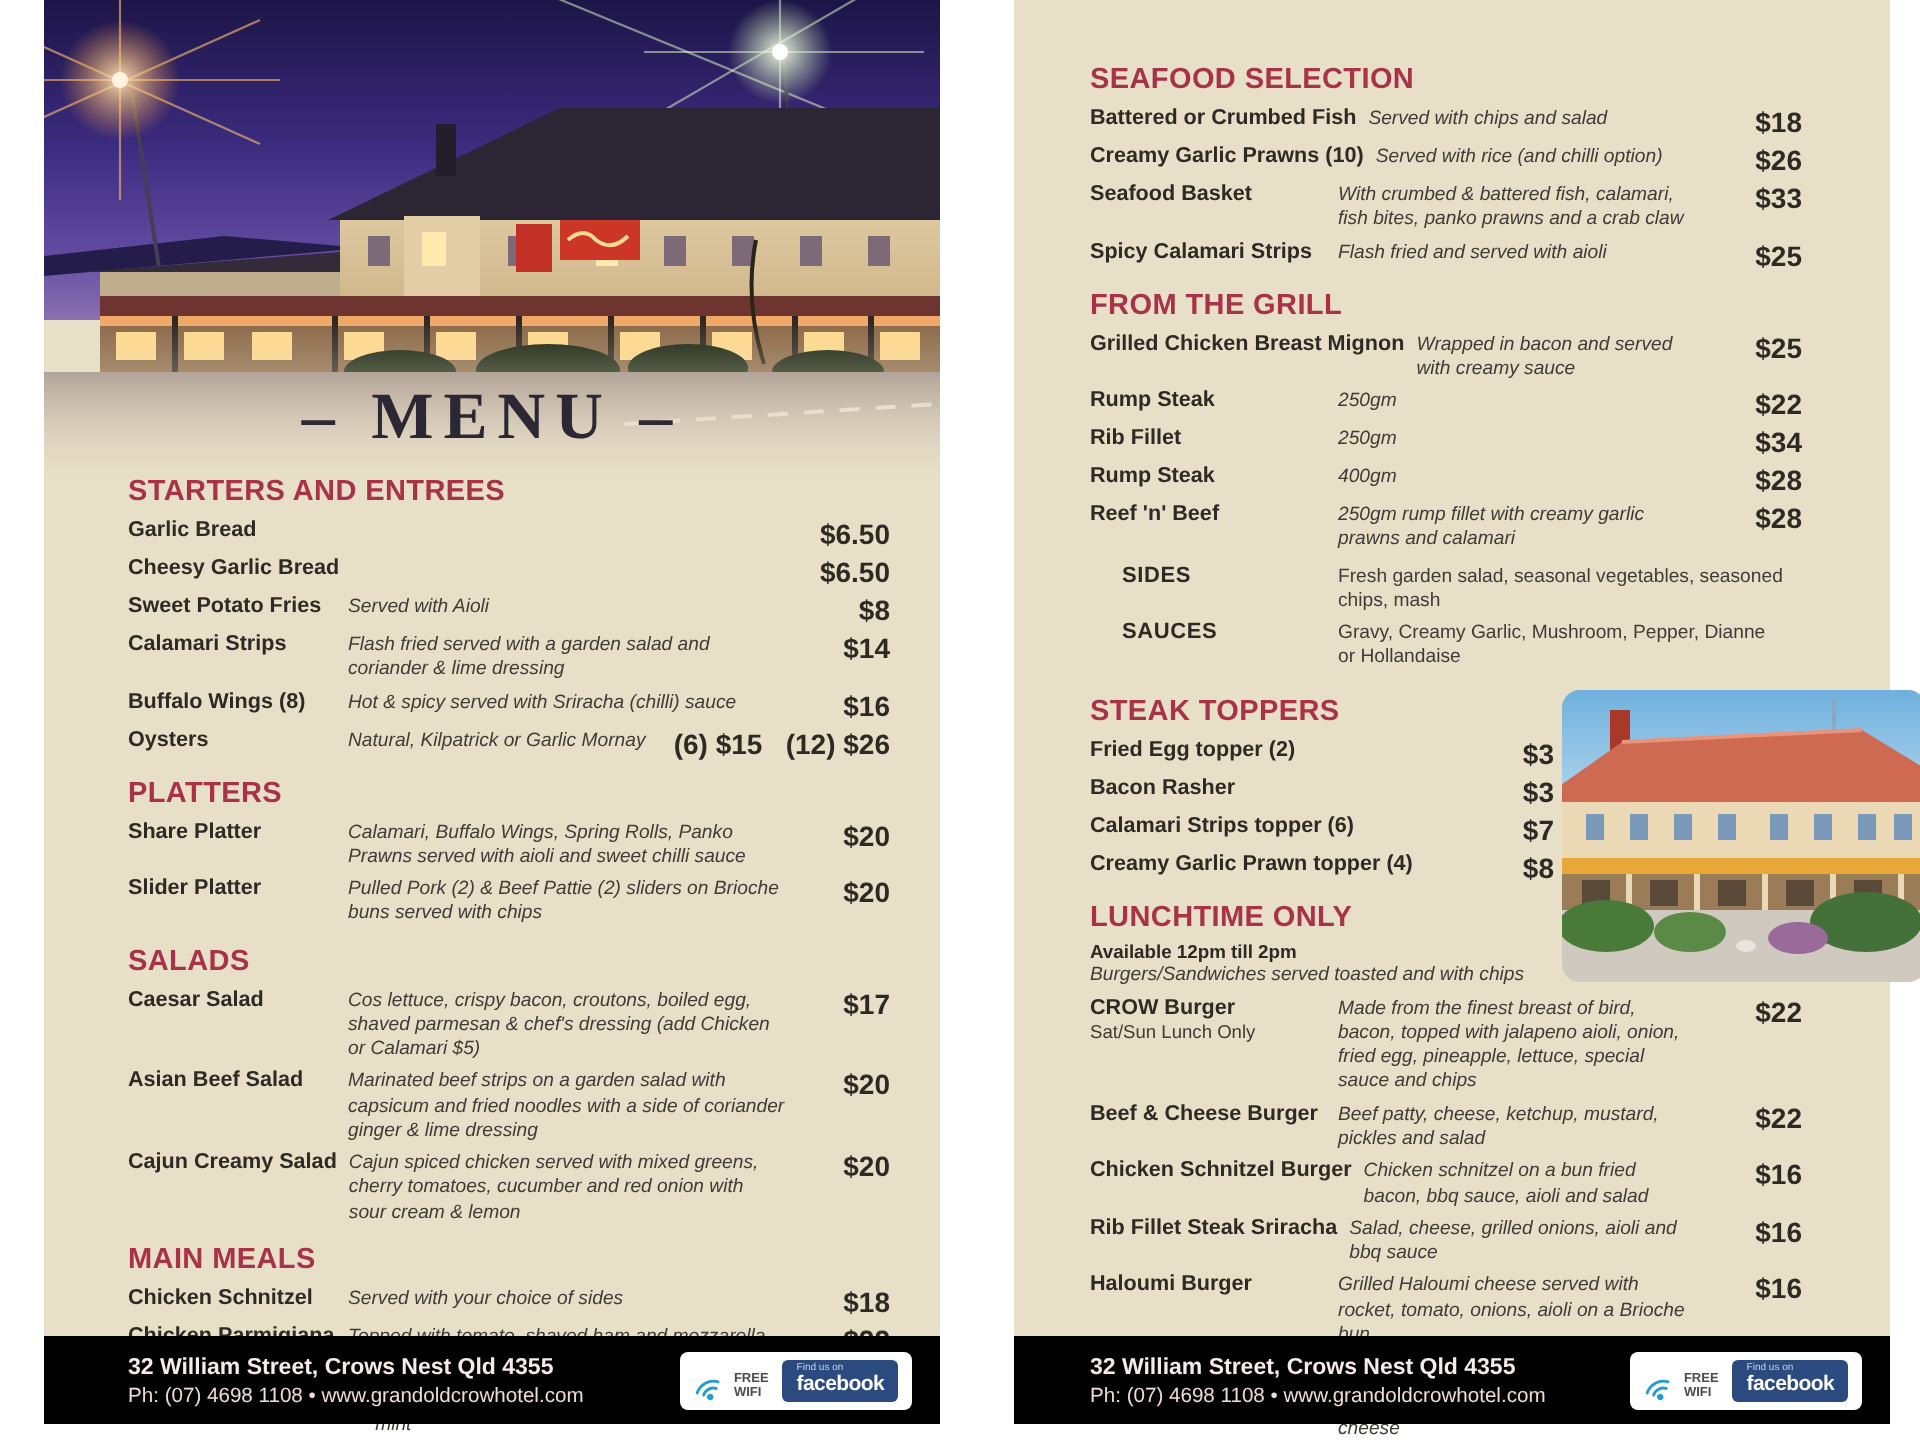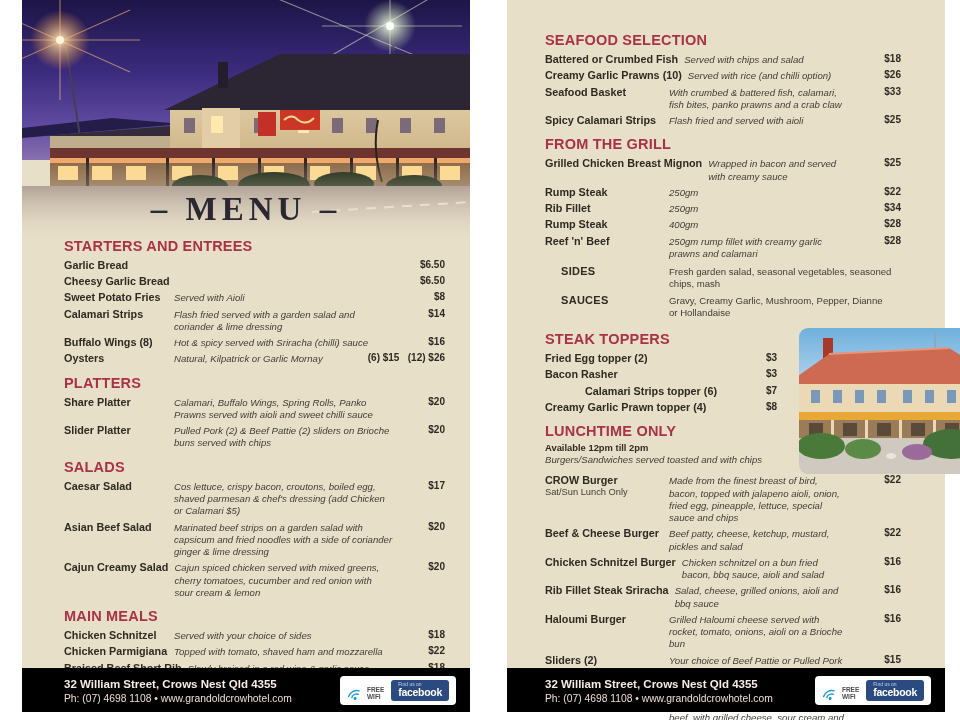--- a/index.html
+++ b/index.html
@@ -23,30 +23,30 @@
   .sec-title{font-size:14.5px;font-weight:800;color:#a83246;margin:9px 0 5px;letter-spacing:.2px;}
   .sec-title.first{margin-top:0;}
   .row{display:flex;align-items:flex-start;margin-bottom:3px;}
   .name{flex:0 0 auto;min-width:104px;font-size:10.8px;font-weight:700;color:#2e2a23;
         line-height:1.22;padding-right:6px;}
   #pageR .name{min-width:118px;}
   .sub{display:block;font-size:9.3px;font-weight:400;color:#3f3b34;}
   .desc{flex:1 1 auto;font-size:9.6px;font-style:italic;color:#403c35;line-height:1.28;
         padding:1px 8px 0 0;}
   .desc.plain{font-style:normal;}
-  .price{flex:0 0 auto;min-width:44px;text-align:right;font-size:10px;font-weight:700;
+  .price{flex:0 0 auto;min-width:44px;text-align:right;font-size:14px;font-weight:700;
          color:#2e2a23;white-space:nowrap;}
   .meals-note{font-size:9.6px;font-style:italic;color:#403c35;margin:-2px 0 4px;}
 
   
   .extra .name{min-width:102px !important;margin-left:16px;font-size:11px;letter-spacing:.3px;}
 
   
   .split{display:flex;}
-  .split-left{flex:0 0 232px;padding-right:22px;}
+  .split-left{flex:0 0 232px;padding-right:4px;}
   .split-left .price{min-width:40px;}
   .split-right{flex:1 1 auto;display:flex;justify-content:flex-end;}
   .avail{font-size:9.4px;font-weight:700;color:#2e2a23;margin:-2px 0 1px;}
   .lunch-note{font-size:9.6px;font-style:italic;color:#403c35;margin:0 0 5px;}
 
   
   .footer{position:absolute;left:0;right:0;bottom:0;height:44px;background:#000000;
       display:flex;align-items:center;padding:0 14px 0 42px;box-sizing:border-box;}
   #pageR .footer{padding-left:38px;}
   .addr{font-size:11.5px;font-weight:700;color:#f6ebe6;line-height:1.55;}
@@ -345,21 +345,21 @@
         <div class="sec-title">STEAK TOPPERS</div>
         <div class="row">
           <span class="name" style="flex:1;">Fried Egg topper (2)</span>
           <span class="price">$3</span>
         </div>
         <div class="row">
           <span class="name" style="flex:1;">Bacon Rasher</span>
           <span class="price">$3</span>
         </div>
         <div class="row">
-          <span class="name" style="flex:1;margin-left:40px;">Calamari Strips topper (6)</span>
+          <span class="name" style="flex:1;">Calamari Strips topper (6)</span>
           <span class="price">$7</span>
         </div>
         <div class="row">
           <span class="name" style="flex:1;">Creamy Garlic Prawn topper (4)</span>
           <span class="price">$8</span>
         </div>
         <div class="sec-title">LUNCHTIME ONLY</div>
         <div class="avail">Available 12pm till 2pm</div>
         <div class="lunch-note">Burgers/Sandwiches served toasted and with chips</div>
       </div>

